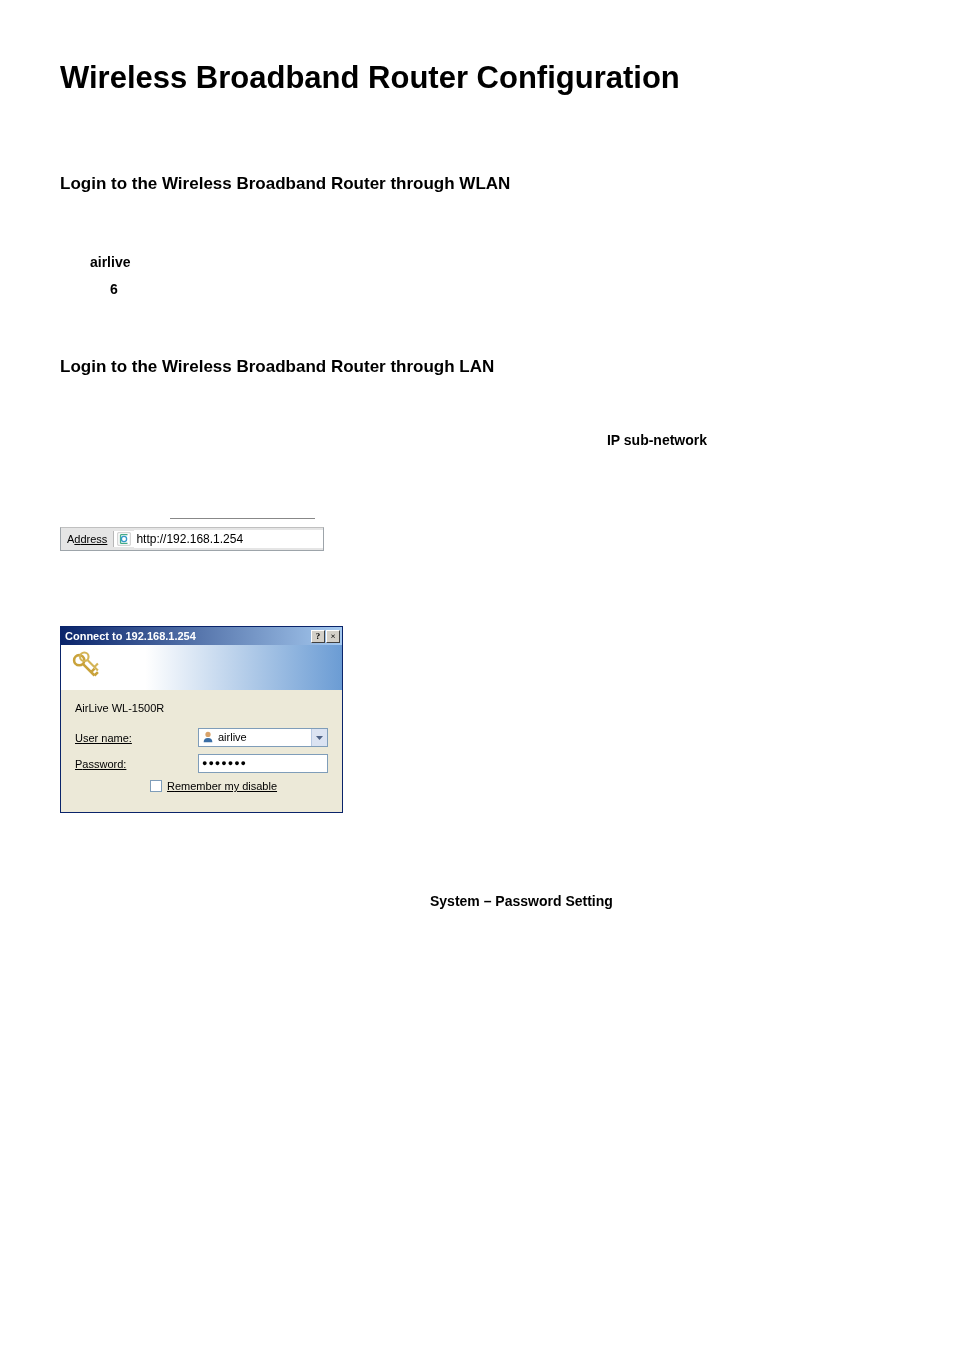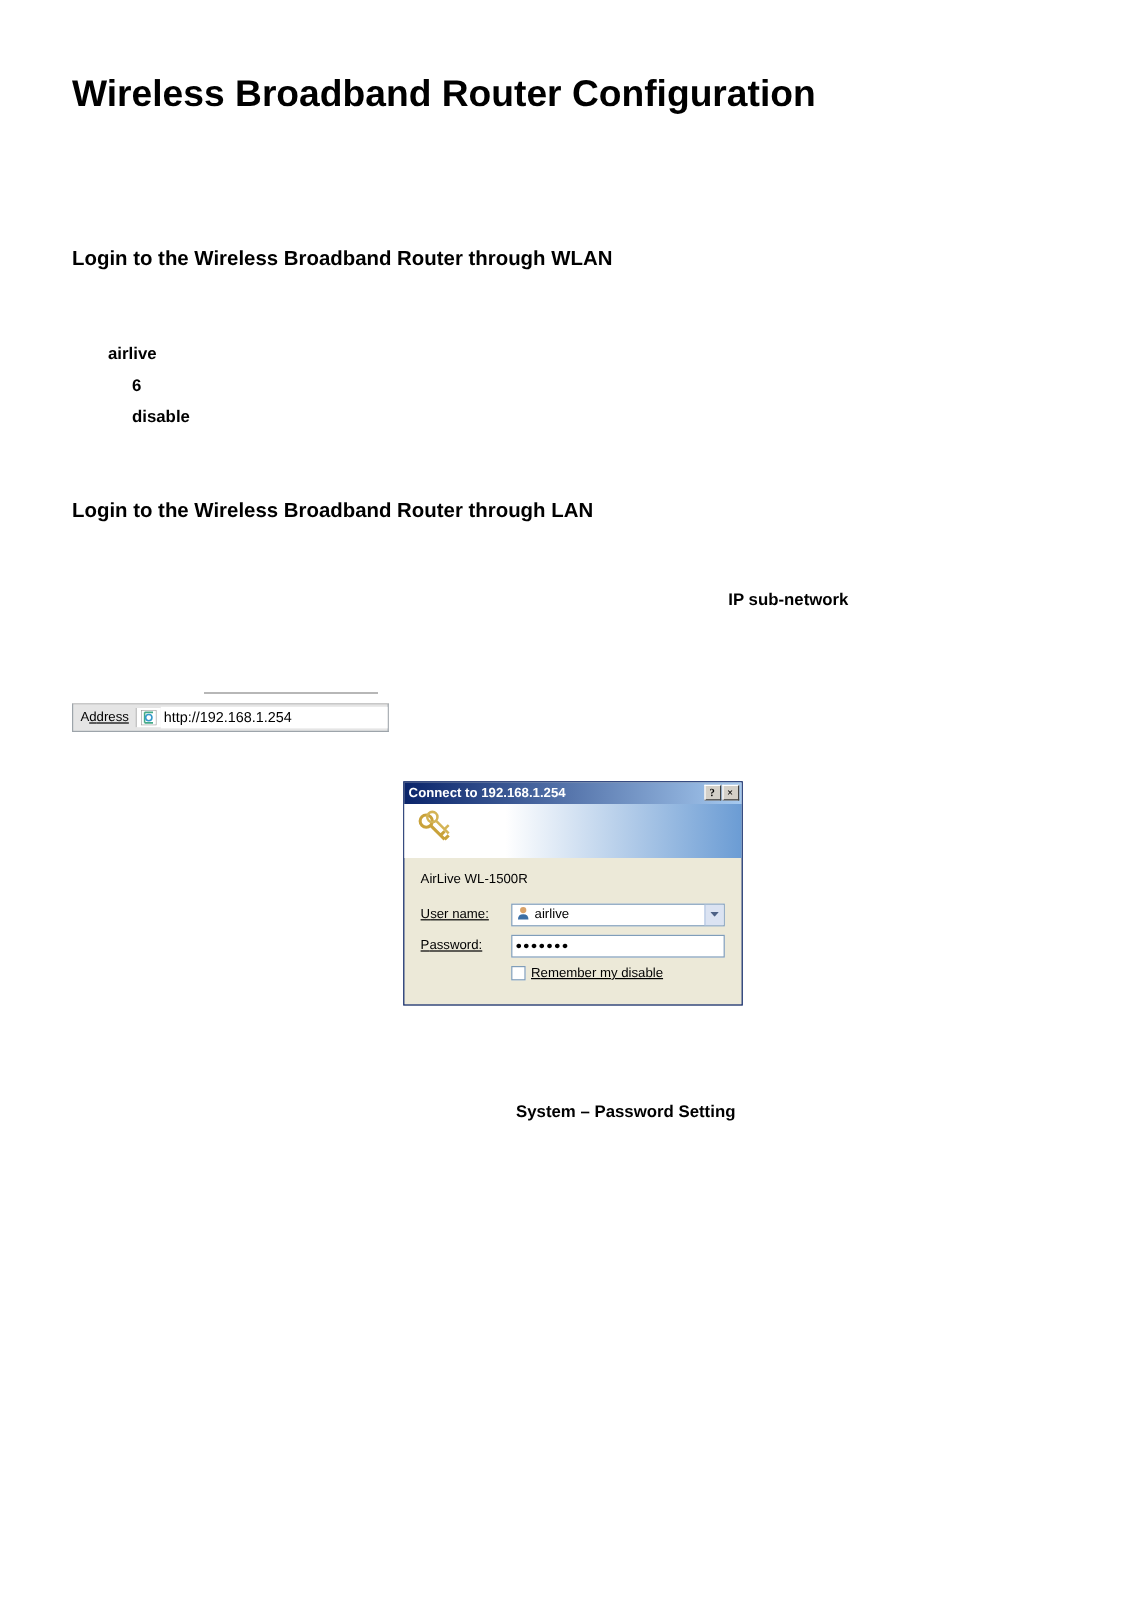--- a/index.html
+++ b/index.html
@@ -7,21 +7,21 @@
       padding: 60px;
       font-family: Arial, Helvetica, sans-serif;
       background: #fff;
       width: 954px;
       box-sizing: border-box;
       color: #000;
     }
     .page-title {
       font-size: 31px;
       font-weight: bold;
-      margin-bottom: 110px;
+      margin-bottom: 78px;
     }
     .section-title {
       font-size: 17px;
       font-weight: bold;
       margin-bottom: 55px;
     }
     .config-block {
       margin-left: 30px;
       font-size: 14px;
       line-height: 1.9;
@@ -79,22 +79,21 @@
     .address-underline {
       border-bottom: 1px solid #888;
       width: 145px;
       margin-left: 110px;
       margin-bottom: 8px;
     }
 
     
     .dialog-container {
       display: flex;
-      justify-content: center;
-      margin-top: 41px;
+      margin-top: 75px;
       margin-bottom: 80px;
     }
     .auth-dialog {
       width: 281px;
       background: #ece9d8;
       border: 1px solid #0a246a;
       font-family: Tahoma, sans-serif;
       font-size: 11px;
     }
     .dialog-titlebar {
@@ -141,20 +140,21 @@
       padding: 12px 14px 0 14px;
     }
     .realm {
       font-size: 11px;
       margin-bottom: 14px;
     }
     .form-row {
       display: flex;
       align-items: center;
       margin-bottom: 7px;
+      gap: 48px;
     }
     .form-label {
       width: 75px;
       font-size: 11px;
     }
     .form-label span { text-decoration: underline; }
     .form-input-wrap {
       display: flex;
       align-items: center;
       flex: 1;
@@ -235,21 +235,20 @@
 </head>
 <body>
 
 <div class="page-title">Wireless Broadband Router Configuration</div>
 
 <div class="section-title">Login to the Wireless Broadband Router through WLAN</div>
 
 <div class="config-block">
   <div>airlive</div>
   <div class="indent1">6</div>
-  <div class="indent1">disable</div>
 </div>
 
 <div class="section-title">Login to the Wireless Broadband Router through LAN</div>
 
 <div class="bold-inline">IP sub-network</div>
 
 <div class="address-bar-wrapper">
   <div class="address-underline"></div>
   <div class="address-bar">
     <div class="address-label">A<span>d</span><span>dress</span></div>

